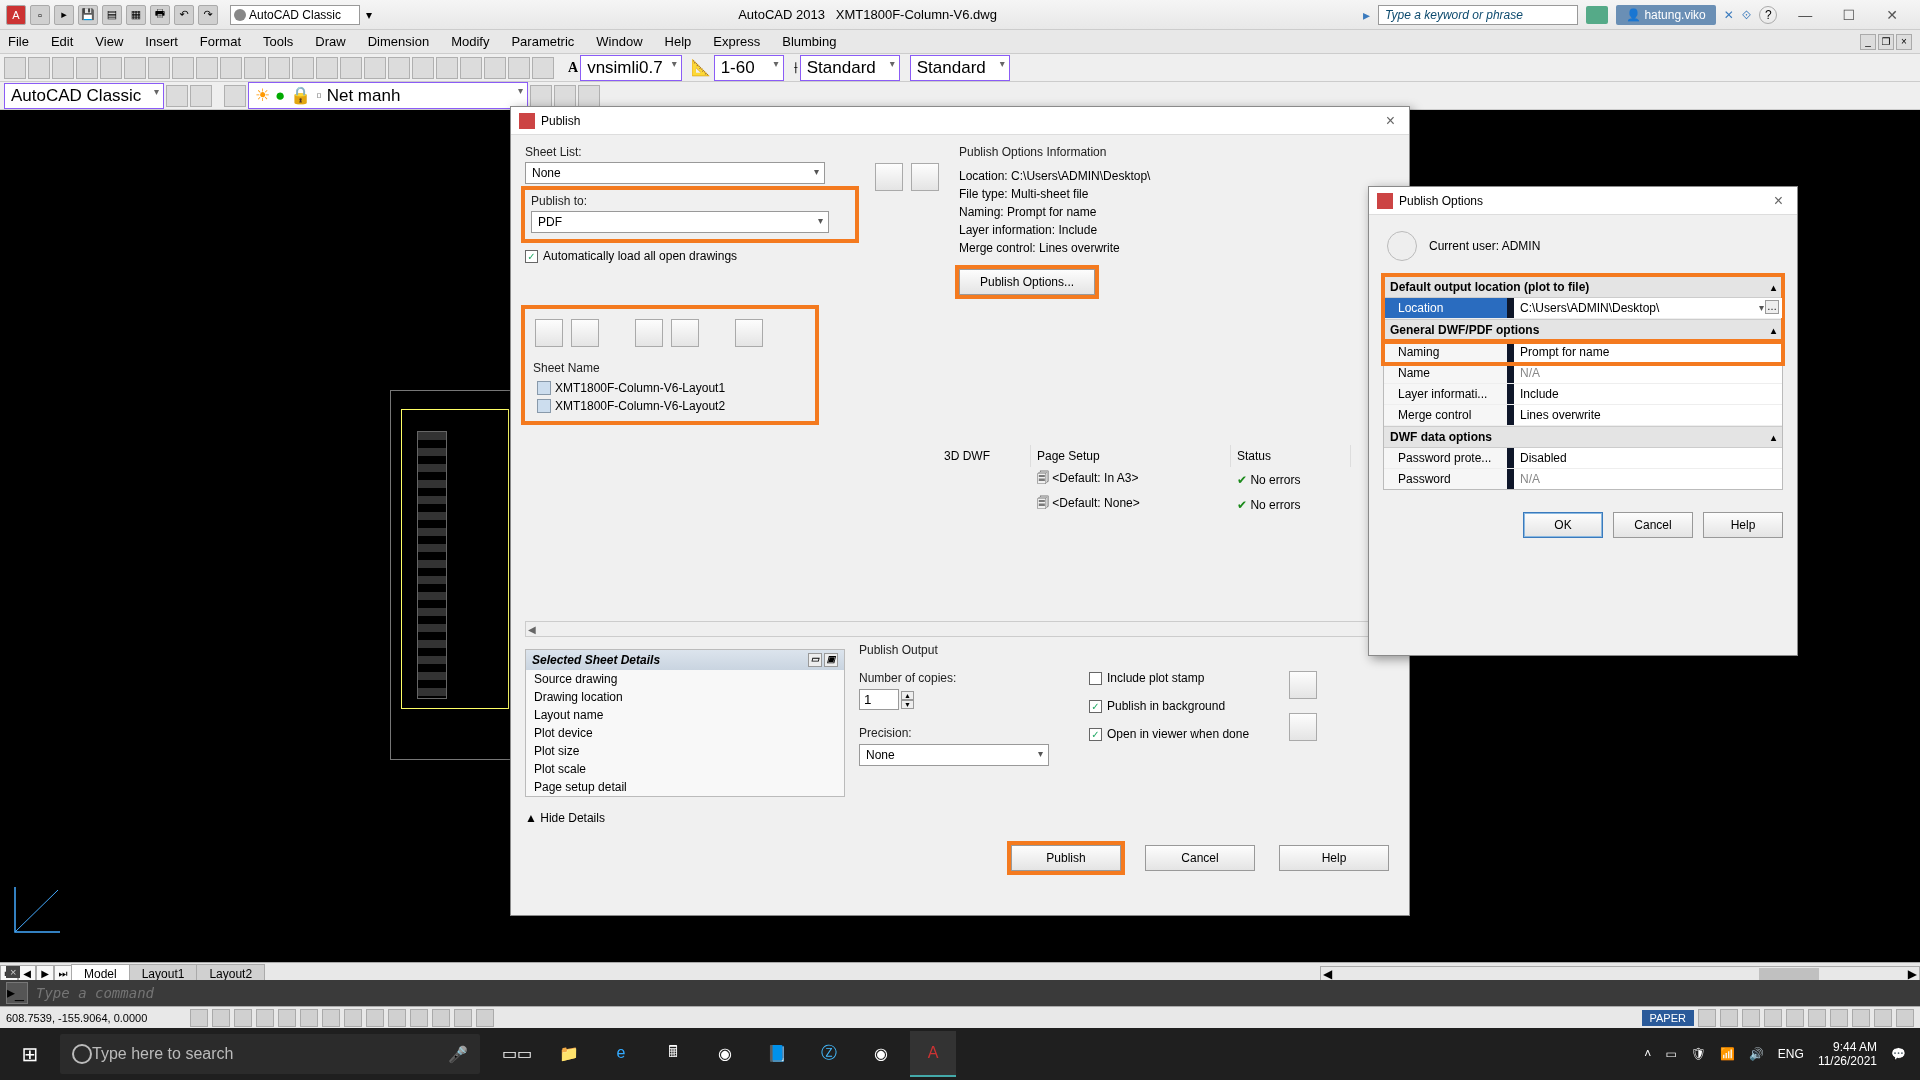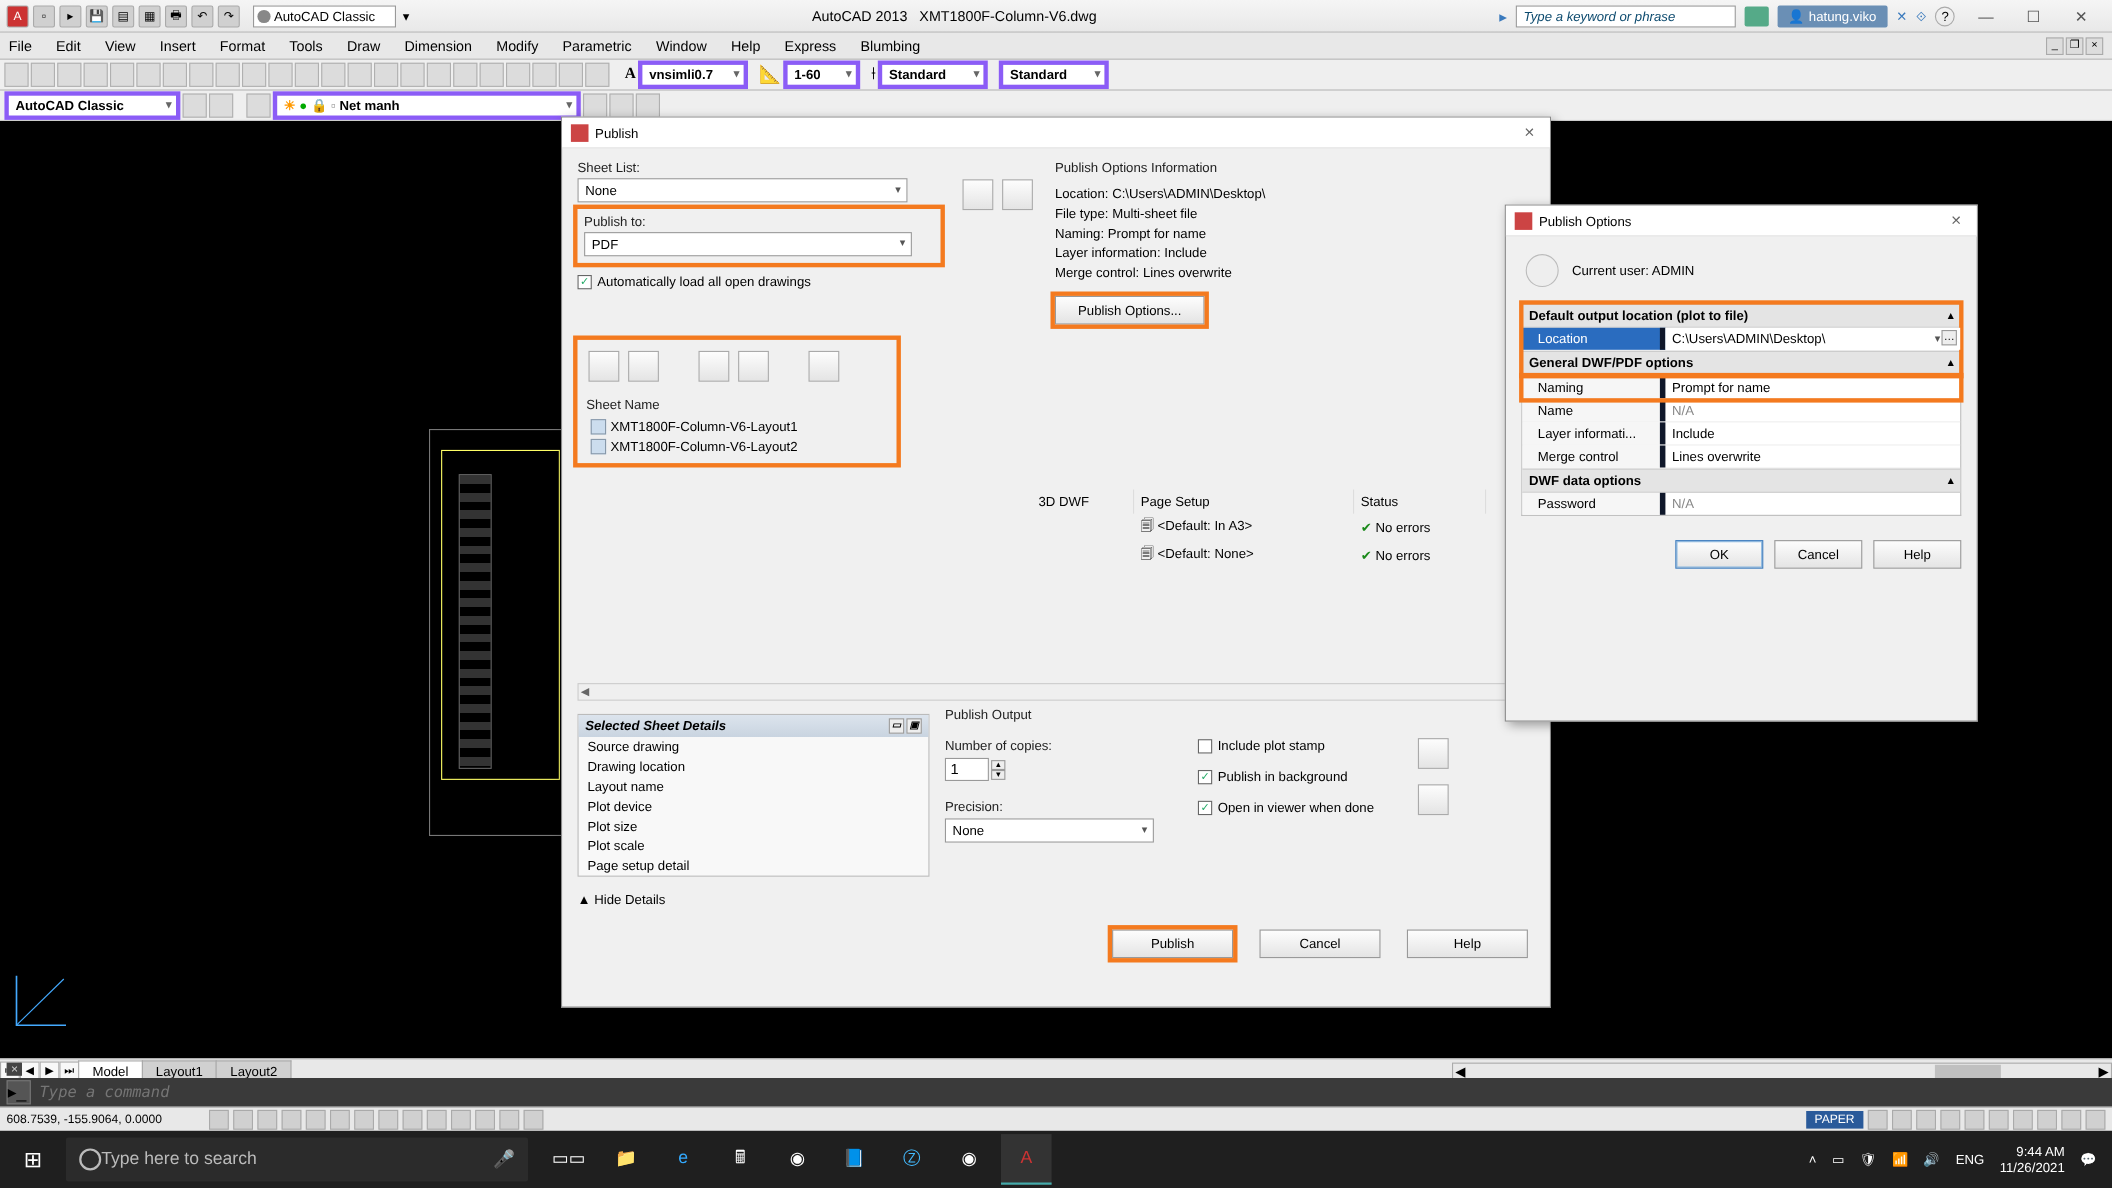--- a/index.html
+++ b/index.html
@@ -19,21 +19,21 @@
 
 
 .menu-bar{ height:24px; background:#e8e8e8; display:flex; align-items:center; padding:0 8px; font-size:13px; gap:22px; border-bottom:1px solid #ccc;}
 .menu-bar span{ cursor:default;}
 .menu-window-icons{ margin-left:auto; display:flex; gap:2px;}
 .menu-window-icons span{width:16px;height:16px;background:#ddd;border:1px solid #aaa;font-size:10px;text-align:center;line-height:14px;}
 
 
 .toolbar{ height:28px; background:#efefef; border-bottom:1px solid #ccc; display:flex; align-items:center; padding:0 4px; gap:2px;}
 .tbicon{ width:22px; height:22px; background:#dcdcdc; border:1px solid #b0b0b0;}
-.tcombo{ border:4px solid #8b5cf6; background:#fff; padding:2px 18px 2px 6px; font-size:12px; position:relative; min-width:100px;font-weight:bold;}
+.tcombo{ border:1px solid #8b5cf6; background:#fff; padding:2px 18px 2px 6px; font-size:17px; position:relative; min-width:100px;}
 .tcombo::after{content:"▾"; position:absolute; right:4px; top:2px; font-size:10px; color:#666;}
 
 
 .draw-area{ position:absolute; top:110px; left:0; right:0; bottom:55px; background:#000;}
 .paper-preview{ position:absolute; left:390px; top:280px; width:130px; height:370px; background:#000; border:1px solid #777;}
 .paper-preview .frame{ position:absolute; inset:18px 10px 50px 10px; border:1px solid #ffff66;}
 .paper-preview .tbl{ position:absolute; left:26px; top:40px; width:30px; bottom:60px; background:repeating-linear-gradient(#333 0 8px,#000 8px 16px); border:1px solid #666;}
 
 
 .layout-tabs{ position:absolute; left:0; right:0; bottom:40px; height:22px; background:#e8e8e8; display:flex; align-items:center; font-size:12px; border-top:1px solid #aaa;}
@@ -93,21 +93,21 @@
 .spinner input{ width:40px; padding:2px 4px; border:1px solid #999;}
 .spinner .arrows{ display:flex; flex-direction:column; margin-left:2px;}
 .spinner .arrows span{ font-size:7px; line-height:7px; border:1px solid #999; padding:0 2px; background:#eee;}
 
 
 #pubopt-dlg{ left:1368px; top:186px; width:430px; height:470px;}
 .propgrid{ border:1px solid #bbb; background:#fff; font-size:12px;}
 .propgrid .section{ background:#e4e4e4; padding:3px 6px; font-weight:bold; display:flex; align-items:center; border-top:1px solid #ccc; border-bottom:1px solid #ccc;}
 .propgrid .section .chev{margin-left:auto;font-size:10px;}
 .propgrid .prow{ display:flex; border-bottom:1px solid #eee;}
-.propgrid .pname{ width:130px; padding:3px 6px 3px 14px; background:#f6f6f6; border-right:5px solid #0f172a; white-space:nowrap; overflow:hidden; text-overflow:ellipsis;}
+.propgrid .pname{ width:130px; padding:3px 6px 3px 14px; background:#f6f6f6; border-right:7px solid #0f172a; white-space:nowrap; overflow:hidden; text-overflow:ellipsis;}
 .propgrid .pval{ flex:1; padding:3px 6px; position:relative;}
 .propgrid .prow.sel .pname{ background:#2a6cbf; color:#fff;}
 .propgrid .prow.sel .pval{ background:#fff;}
 .propgrid .pval .vcombo::after{content:"▾";position:absolute;right:18px;top:4px;font-size:10px;color:#555;}
 .propgrid .pval .vdots{position:absolute;right:3px;top:2px;width:14px;height:14px;border:1px solid #999;background:#eee;font-size:10px;text-align:center;line-height:12px;}
 .btn-row{ display:flex; gap:10px; justify-content:flex-end; padding:12px 14px;}
 .win-taskbar{ position:fixed; left:0; right:0; bottom:0; height:52px; background:#1f1f1f; display:flex; align-items:center; padding:0 0 0 0; color:#fff;}
 .start{ width:60px; height:52px; display:flex; align-items:center; justify-content:center; font-size:20px;}
 .search-task{ background:#2b2b2b; height:40px; width:420px; display:flex; align-items:center; padding:0 12px; gap:0; color:#bbb; border-radius:2px; margin-left:0;}
 .search-task .circ{ width:20px;height:20px;border:2px solid #bbb;border-radius:50%;}
@@ -492,20 +492,24 @@
           <div class="pval">Include</div>
         </div>
       <div class="prow">
           <div class="pname">Merge control</div>
           <div class="pval">Lines overwrite</div>
         </div>
       <div class="section">
           <span>DWF data options</span>
           <span class="chev">▴</span>
         </div>
+      <div class="prow">
+          <div class="pname">Password prote...</div>
+          <div class="pval">Disabled</div>
+        </div>
       <div class="prow" style="border-bottom:none">
           <div class="pname">Password</div>
           <div class="pval" style="color:#888">N/A</div>
         </div>
     </div>
   </div>
   <div class="btn-row">
     <span class="btn default">OK</span>
     <span class="btn">Cancel</span>
     <span class="btn">Help</span>

